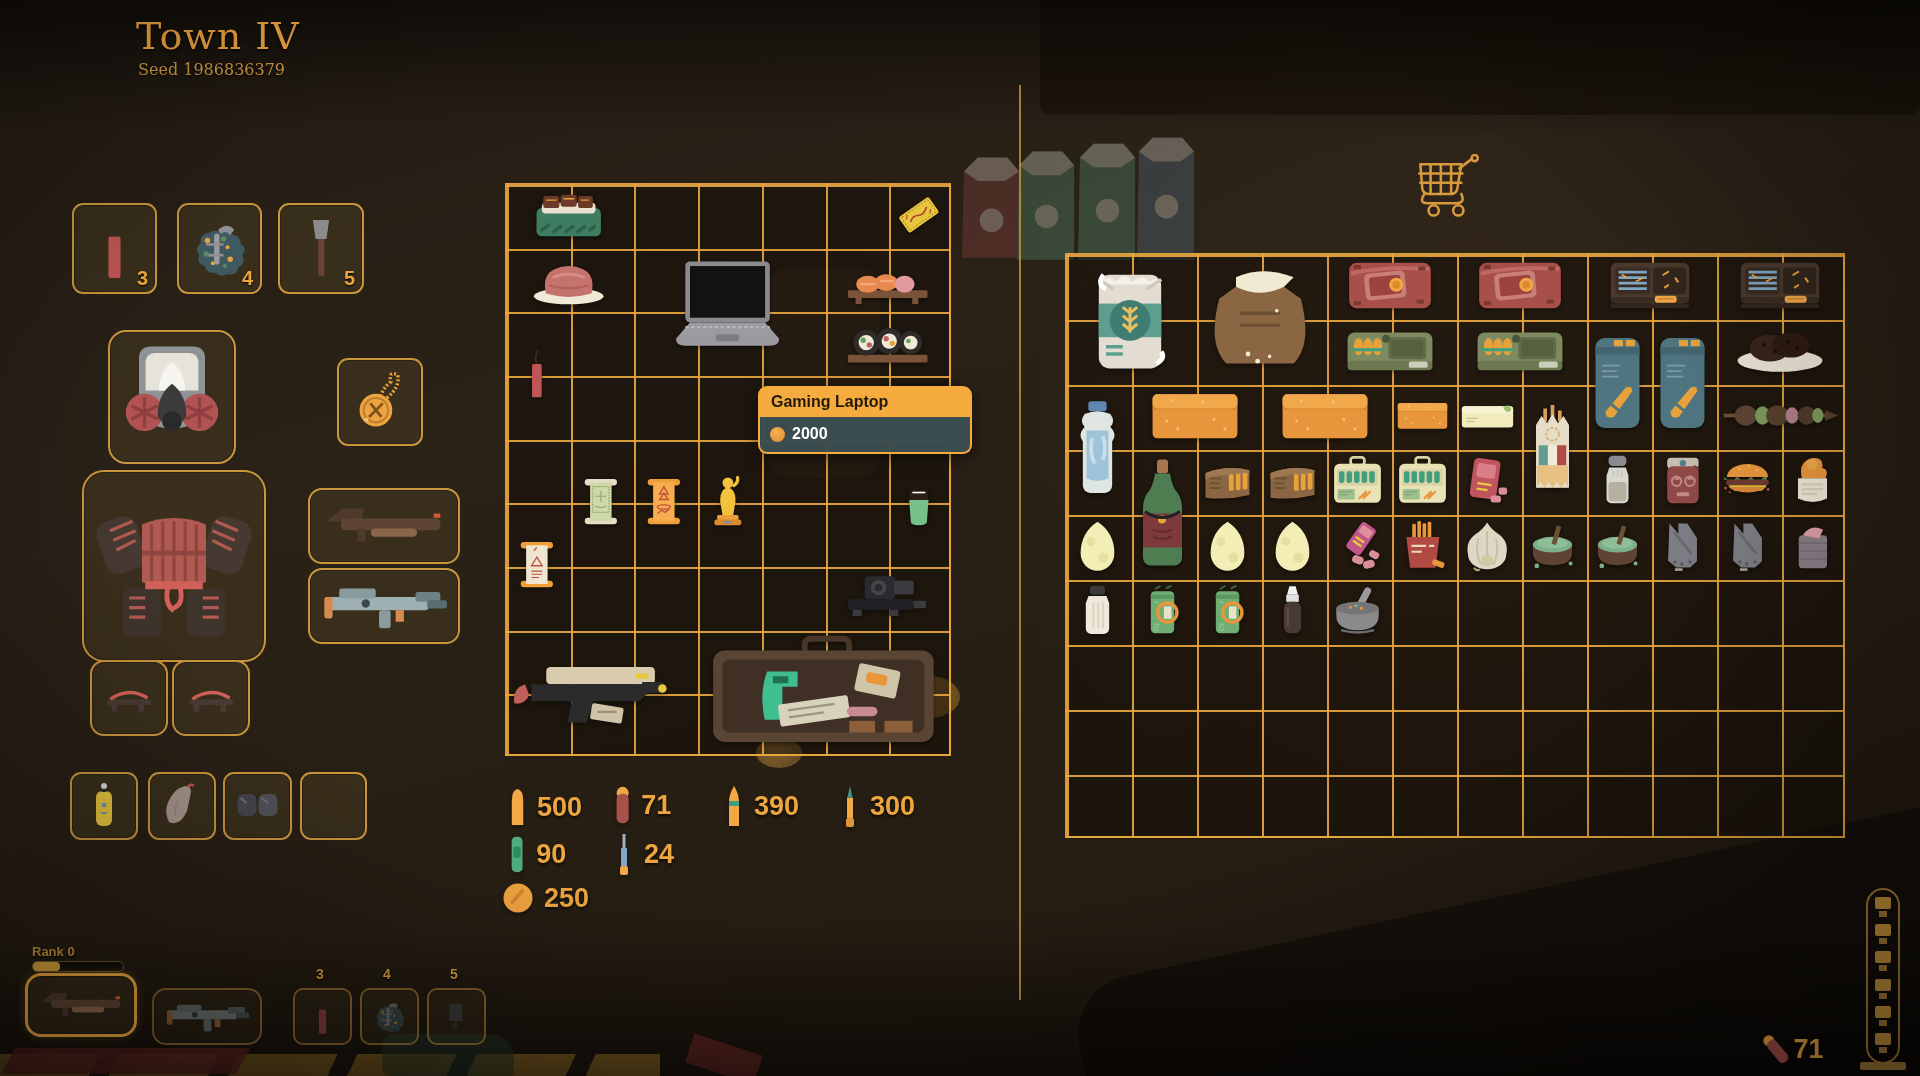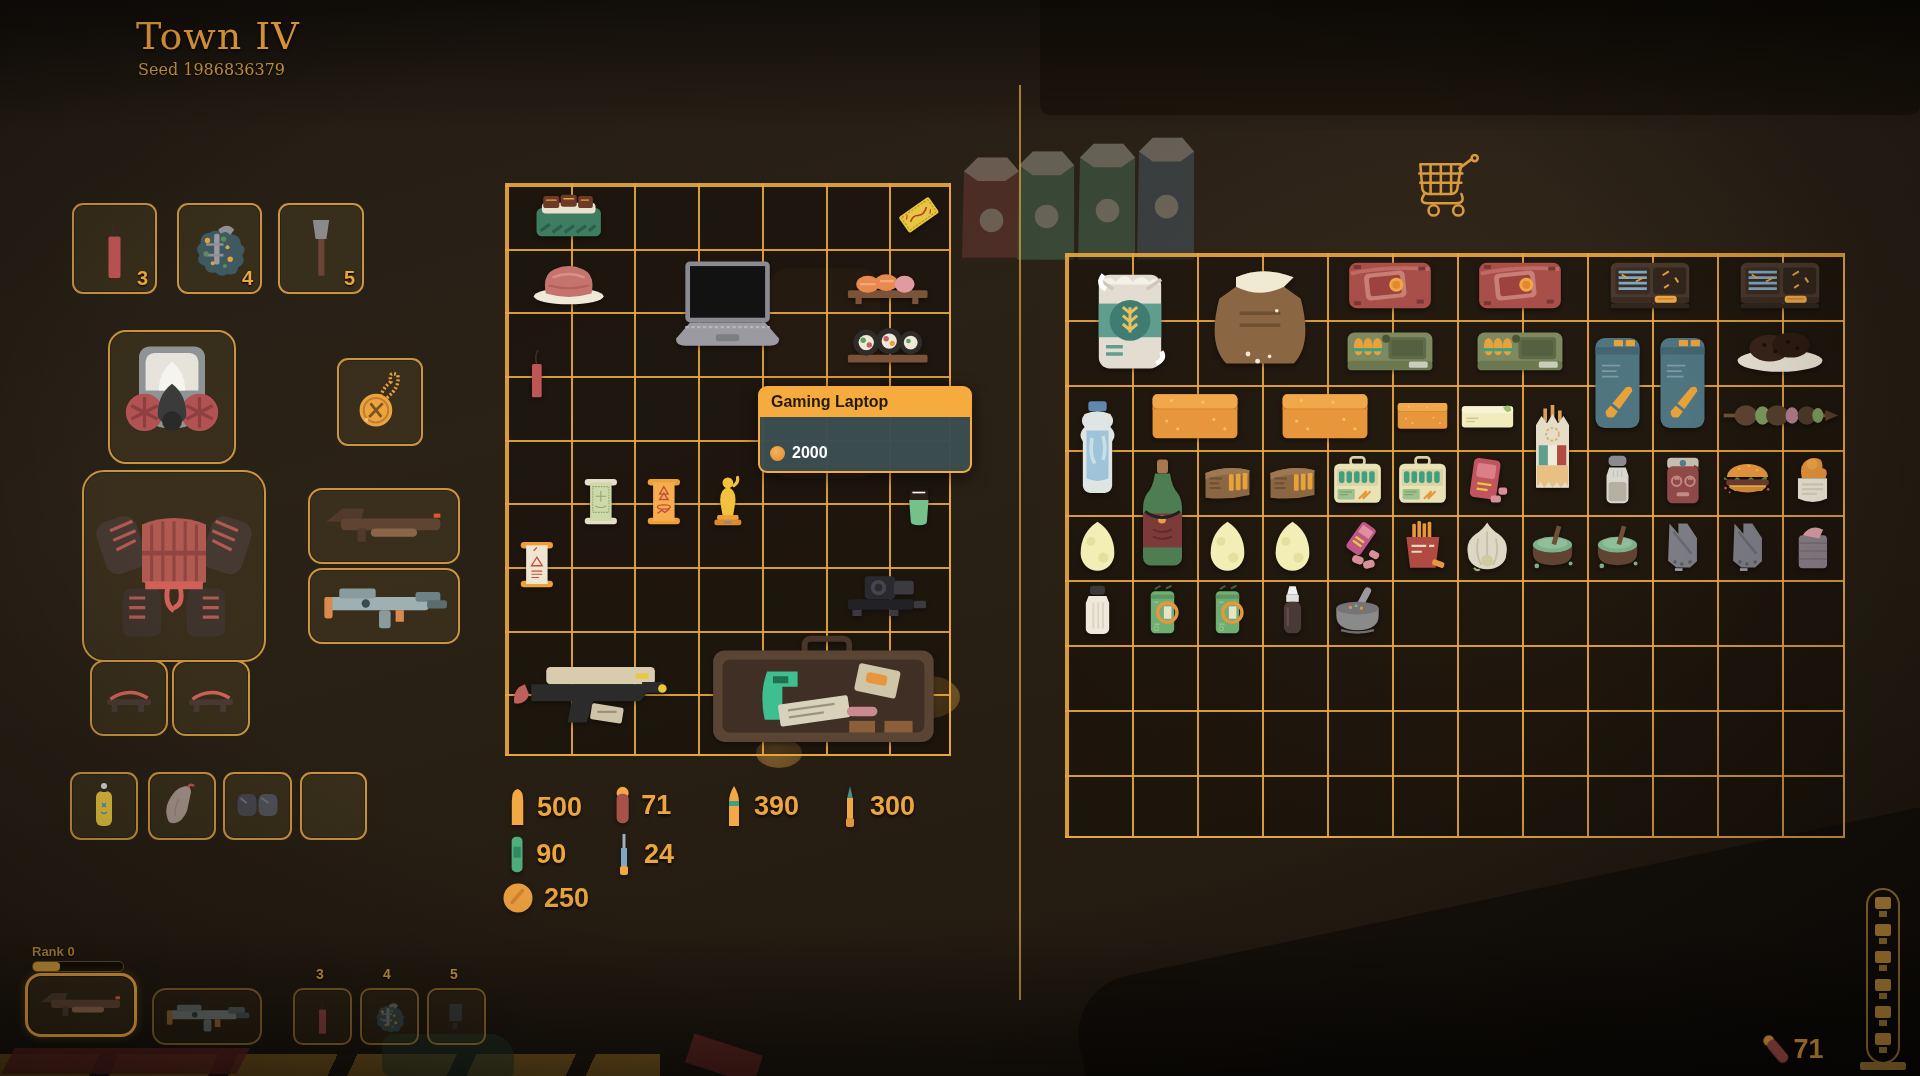--- a/index.html
+++ b/index.html
@@ -49,21 +49,21 @@
 .ammo{position:absolute;display:flex;align-items:center;gap:10px;color:#eda63f;font-weight:bold;font-size:27px;text-shadow:0 2px 3px rgba(0,0,0,.7);}
 .aicon{height:42px;display:flex;}
 .aicon svg{height:100%;width:auto;filter:drop-shadow(0 2px 2px rgba(0,0,0,.4));}
 
 #divider{left:1019px;top:85px;width:2px;height:915px;background:rgba(214,158,60,.75);}
 
 #tooltip{left:758px;top:386px;width:214px;z-index:60;filter:drop-shadow(0 4px 8px rgba(0,0,0,.5));}
 #tooltip .tt-head{background:#f5ab3d;border:2px solid #f5ab3d;border-radius:9px 9px 0 0;padding:5px 11px 4px;font-size:16px;font-weight:bold;color:#241a0c;}
 #tooltip .tt-body{background:rgba(61,78,82,.97);border:2px solid #f5ab3d;border-top:none;border-radius:0 0 9px 9px;padding:7px 10px 9px;}
 #tooltip .tt-desc{color:#9fadb0;font-size:12.5px;font-weight:bold;line-height:1.38;}
-#tooltip .tt-price{display:flex;align-items:center;gap:7px;margin-top:20px;color:#fff;font-weight:bold;font-size:16px;}
+#tooltip .tt-price{display:flex;align-items:center;gap:7px;margin-top:1px;color:#fff;font-weight:bold;font-size:16px;}
 #tooltip .tt-coin{width:15px;height:15px;border-radius:50%;background:radial-gradient(circle at 40% 35%,#f5b356,#e08a2e);}
 
 #rank-label{left:32px;top:944px;font-size:13px;font-weight:bold;color:#c9953d;text-shadow:0 1px 2px #000;}
 #xp-track{left:32px;top:961px;width:90px;height:9px;border:1px solid #6b5526;border-radius:5px;background:rgba(0,0,0,.4);}
 #xp-fill{position:absolute;left:0;top:0;height:100%;width:30%;background:#d9a33c;border-radius:4px;}
 #shell-ind{left:1866px;top:888px;width:34px;height:176px;border:2px solid #a87f35;border-radius:18px;box-sizing:border-box;}
 .shell-col{position:absolute;inset:7px 7px 9px;display:flex;flex-direction:column;justify-content:space-between;align-items:center;}
 .shell-unit{display:flex;flex-direction:column;align-items:center;gap:2px;}
 .sbig{width:16px;height:12px;background:#c9953d;border-radius:2px;}
 .ssmall{width:8px;height:6px;background:#a87f35;}

